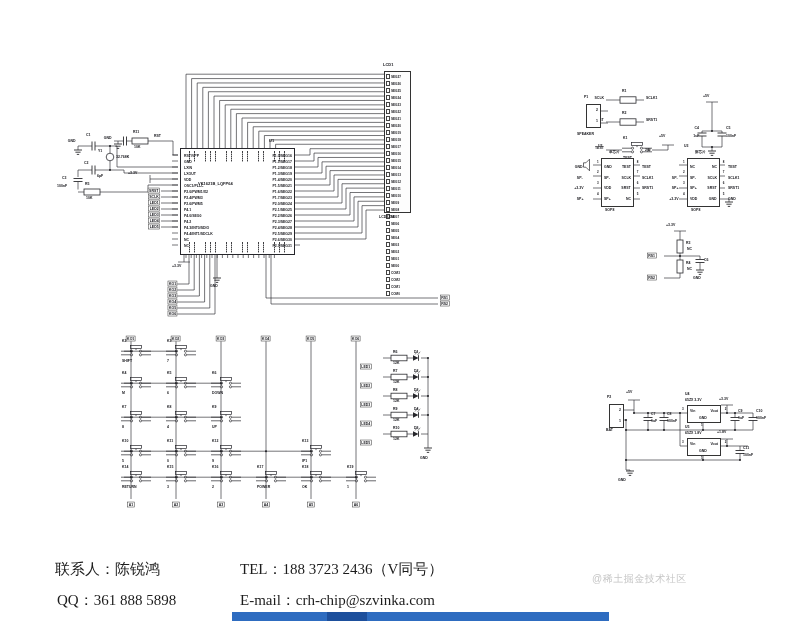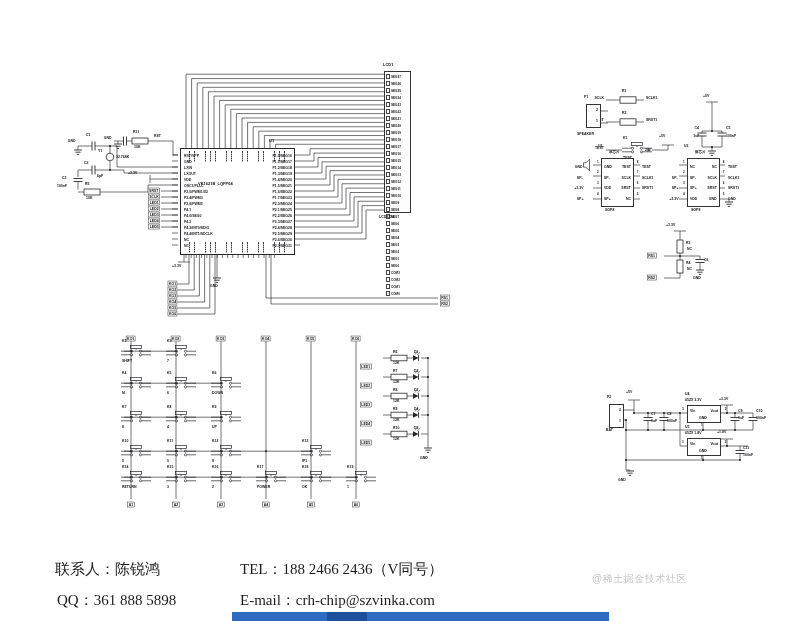--- a/index.html
+++ b/index.html
@@ -1390,21 +1390,21 @@
     <span class="t3 ra" style="right:-6px;top:1px">2</span>
     <span class="t3" style="left:13px;top:17px">1</span>
   </div>
   <span class="t35" style="left:717px;top:430px">+1.8V</span>
   <span class="t35" style="left:743px;top:446px">C11</span>
   <span class="t35" style="left:743px;top:453px">100nF</span>
   <span class="t35" style="left:618px;top:478px">GND</span>
 
   <div class="contact">
     <span style="left:55px;top:560px">联系人：陈锐鸿</span>
-    <span style="left:240px;top:560px">TEL：188 2466 2436（V同号）</span>
+    <span style="left:240px;top:560px">TEL：188 3723 2436（V同号）</span>
     <span style="left:57px;top:591px">QQ：361 888 5898</span>
     <span style="left:240px;top:591px">E-mail：crh-chip@szvinka.com</span>
   </div>
   <span class="watermark">@稀土掘金技术社区</span>
   <div class="bluebar" style="background: rgb(46, 108, 192);">
     <div class="smudge" style="background: rgb(29, 79, 156);"></div>
   </div>
 </div>
 
 </body></html>

